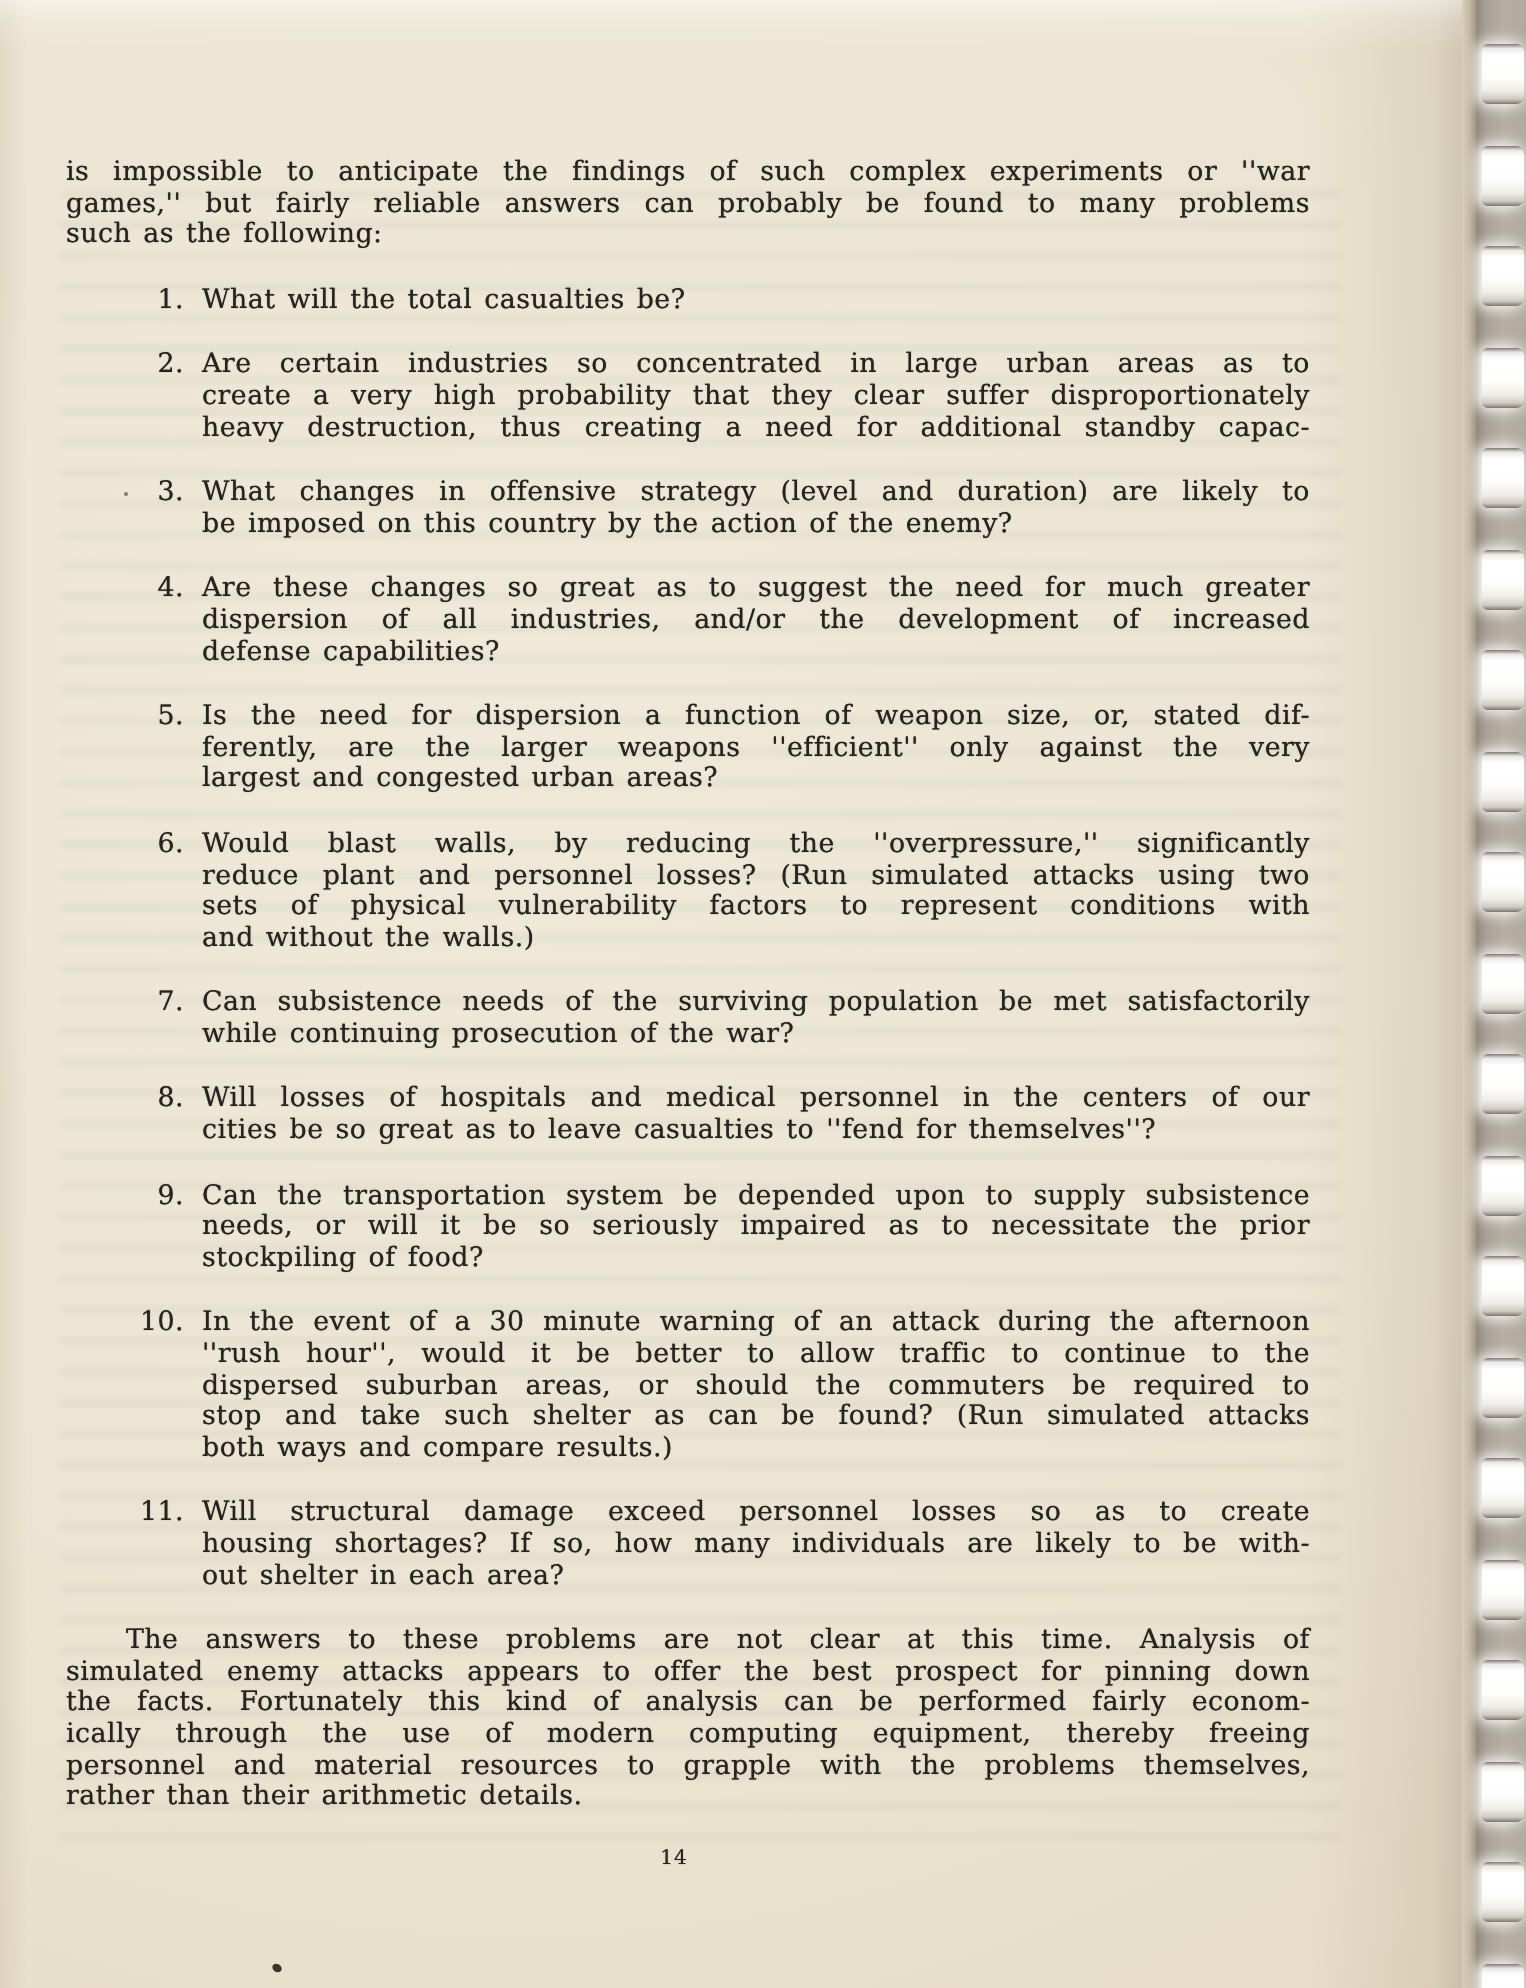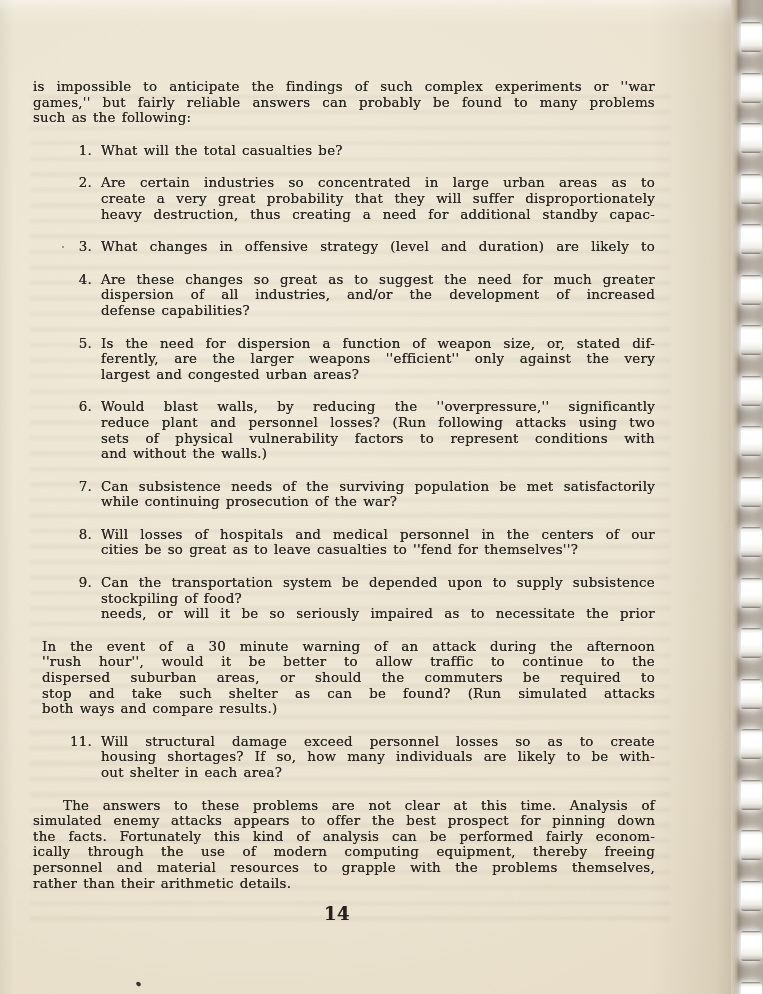--- a/index.html
+++ b/index.html
@@ -66,21 +66,21 @@
   .closing{margin-top:13px;margin-bottom:12px;}
   .closing .tline:first-child{padding-left:30px;}
 
   ol.qlist{list-style:none;margin:0;padding:0;}
   .q-item{display:flex;margin:0 0 17px 0;}
   .qnum{flex:0 0 59px;text-align:right;white-space:nowrap;}
   .qbody{flex:1;margin-left:9px;min-width:0;}
 
   .pagenum{
     margin-top:15px;text-align:center;
-    font-weight:bold;font-size:18px;letter-spacing:0.5px;
+    font-weight:normal;font-size:10px;letter-spacing:0.5px;
     transform:translateX(-7px);
   }
 </style>
 </head>
 <body>
 
 <div class="scan">
   <div class="sheet">
     <div class="bleed"></div>
     <div class="speck s1"></div>
@@ -96,28 +96,29 @@
           <li class="q-item">
             <span class="qnum">1.</span>
             <div class="qbody">
               <div class="tline tline-last">What will the total casualties be?</div>
             </div>
           </li>
           <li class="q-item">
             <span class="qnum">2.</span>
             <div class="qbody">
               <div class="tline">Are certain industries so concentrated in large urban areas as to</div>
-              <div class="tline">create a very great probability that they will suffer disproportionately</div>
+              <div class="tline">create a very high probability that they clear suffer disproportionately</div>
               <div class="tline">heavy destruction, thus creating a need for additional standby capac-</div>
             </div>
           </li>
           <li class="q-item">
             <span class="qnum">3.</span>
             <div class="qbody">
               <div class="tline">What changes in offensive strategy (level and duration) are likely to</div>
+              <div class="tline tline-last">be imposed on this country by the action of the enemy?</div>
             </div>
           </li>
           <li class="q-item">
             <span class="qnum">4.</span>
             <div class="qbody">
               <div class="tline">Are these changes so great as to suggest the need for much greater</div>
               <div class="tline">dispersion of all industries, and/or the development of increased</div>
               <div class="tline tline-last">defense capabilities?</div>
             </div>
           </li>
@@ -126,21 +127,21 @@
             <div class="qbody">
               <div class="tline">Is the need for dispersion a function of weapon size, or, stated dif-</div>
               <div class="tline">ferently, are the larger weapons ''efficient'' only against the very</div>
               <div class="tline tline-last">largest and congested urban areas?</div>
             </div>
           </li>
           <li class="q-item">
             <span class="qnum">6.</span>
             <div class="qbody">
               <div class="tline">Would blast walls, by reducing the ''overpressure,'' significantly</div>
-              <div class="tline">reduce plant and personnel losses?  (Run following attacks using two</div>
+              <div class="tline">reduce plant and personnel losses?  (Run simulated attacks using two</div>
               <div class="tline">sets of physical vulnerability factors to represent conditions with</div>
               <div class="tline tline-last">and without the walls.)</div>
             </div>
           </li>
           <li class="q-item">
             <span class="qnum">7.</span>
             <div class="qbody">
               <div class="tline">Can subsistence needs of the surviving population be met satisfactorily</div>
               <div class="tline tline-last">while continuing prosecution of the war?</div>
             </div>
@@ -149,25 +150,26 @@
             <span class="qnum">8.</span>
             <div class="qbody">
               <div class="tline">Will losses of hospitals and medical personnel in the centers of our</div>
               <div class="tline tline-last">cities be so great as to leave casualties to ''fend for themselves''?</div>
             </div>
           </li>
           <li class="q-item">
             <span class="qnum">9.</span>
             <div class="qbody">
               <div class="tline">Can the transportation system be depended upon to supply subsistence</div>
+              <div class="tline">needs, or will it be so seriously impaired as to necessitate the prior</div>
               <div class="tline tline-last">stockpiling of food?</div>
-              <div class="tline">needs, or will it be so seriously impaired as to necessitate the prior</div>
-            </div>
-          </li>
-          <li class="q-item">
+            </div>
+          </li>
+          <li class="q-item">
+            <span class="qnum">10.</span>
             <div class="qbody">
               <div class="tline">In the event of a 30 minute warning of an attack during the afternoon</div>
               <div class="tline">''rush hour'', would it be better to allow traffic to continue to the</div>
               <div class="tline">dispersed suburban areas, or should the commuters be required to</div>
               <div class="tline">stop and take such shelter as can be found?  (Run simulated attacks</div>
               <div class="tline tline-last">both ways and compare results.)</div>
             </div>
           </li>
           <li class="q-item">
             <span class="qnum">11.</span>

